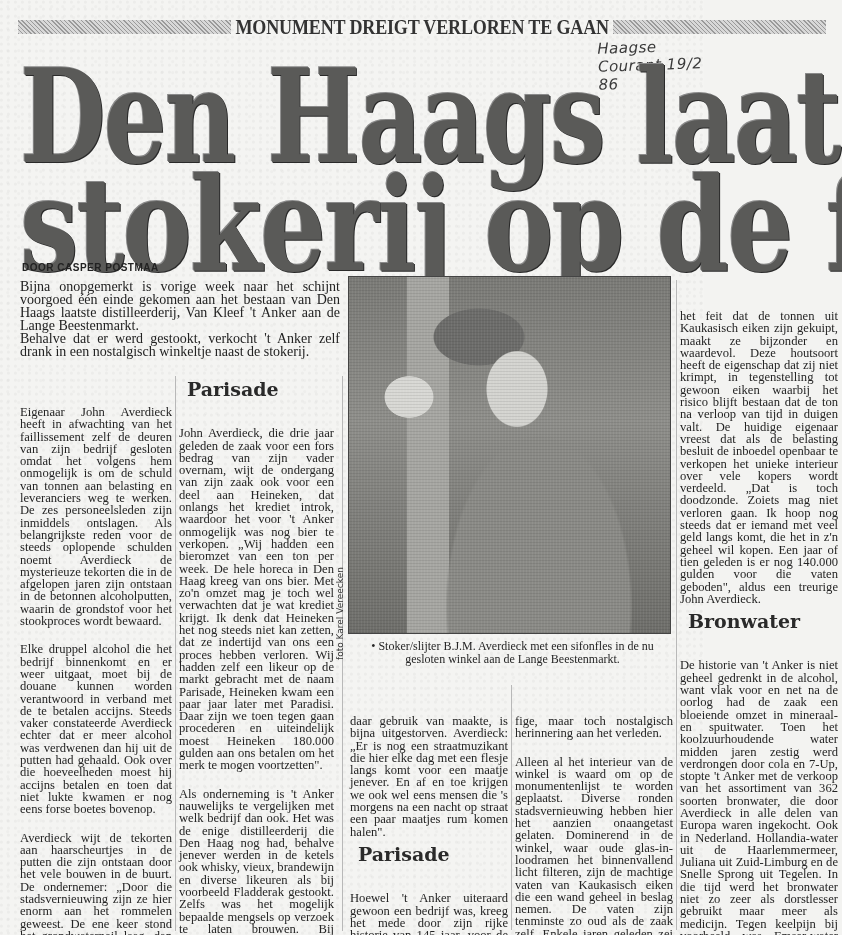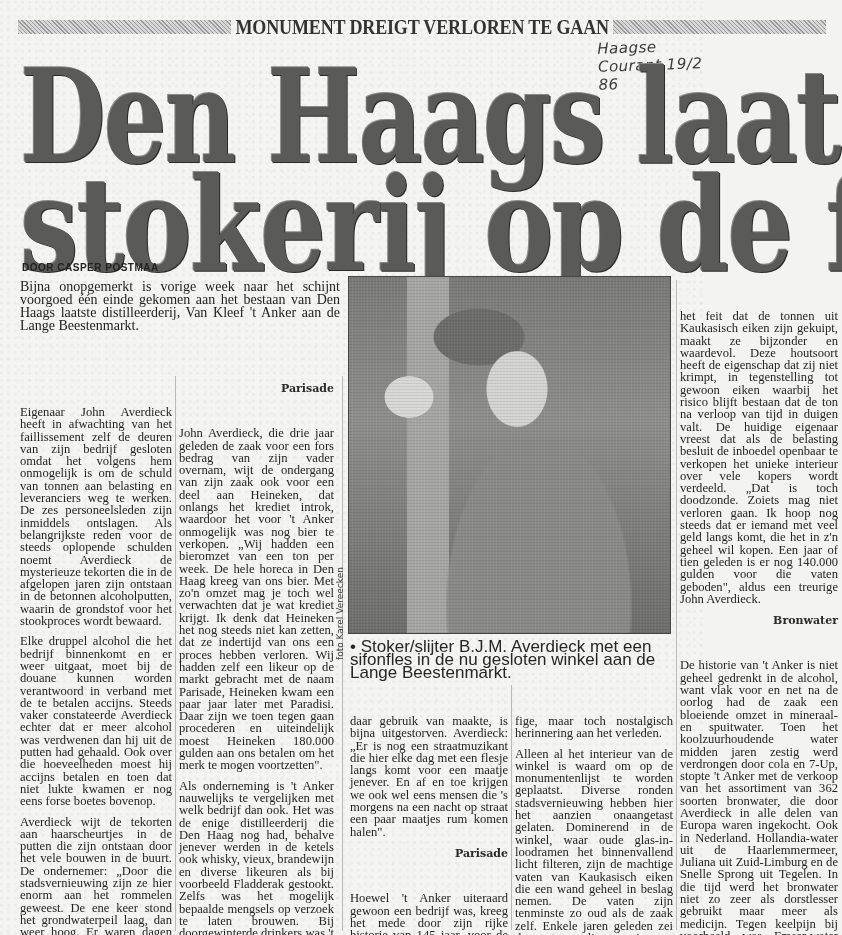--- a/index.html
+++ b/index.html
@@ -54,24 +54,24 @@
     position: absolute; left: 20px; top: 280px; width: 320px;
     font-family: "Liberation Serif", serif; font-size: 14px; line-height: 13px; text-align: justify; color: #222;
   }
   .intro p + p { margin-top: 0; }
 
   .col {
     position: absolute; font-family: "Liberation Serif", serif; font-size: 12.6px; line-height: 12.3px;
     text-align: justify; color: #242424;
   }
   .col p { text-indent: 0; margin-top: 32px; }
-  .col p + p { margin-top: 8px; }
+  .col p + p { margin-top: 16px; }
   .col h3 {
-    font-family: "DejaVu Serif", serif; font-weight: bold; font-size: 11px;
-    margin: 10px 0 8px 1px; color: #2a2a2a; text-align: right;
+    font-family: "DejaVu Serif", serif; font-weight: bold; font-size: 19px;
+    margin: 10px 0 8px 8px; color: #2a2a2a; text-align: left;
   }
   .col-1 { left: 20px; top: 374px; width: 152px; }
   .col-2 { left: 179px; top: 373px; width: 155px; }
   .col-3 { left: 350px; top: 683px; width: 158px; }
   .col-4 { left: 515px; top: 683px; width: 158px; }
   .col-5 { left: 680px; top: 278px; width: 158px; }
 
   .photo {
     position: absolute; left: 348px; top: 276px; width: 323px; height: 358px;
     background:
@@ -90,21 +90,21 @@
                 repeating-linear-gradient(90deg, rgba(255,255,255,0.06) 0 1px, transparent 1px 3px);
   }
   .photo-credit {
     position: absolute; left: 335px; top: 590px;
     font-family: "DejaVu Sans", sans-serif; font-size: 9px; color: #333;
     transform: rotate(-90deg); transform-origin: left top; white-space: nowrap;
   }
   .photo-credit { top: 660px; }
   .caption {
     position: absolute; left: 350px; top: 640px; width: 325px;
-    font-family: Liberation Sans, sans-serif; font-size: 17px; line-height: 13px; color: #262626;
+    font-family: Liberation Serif, serif; font-size: 12px; line-height: 13px; color: #262626; text-align: center;
   }
   .rule-v {
     position: absolute; width: 1px; background: #b8b8b8;
   }
 </style>
 </head>
 <body>
 
 <div class="paper">
 
@@ -116,20 +116,21 @@
 
   <div class="handwriting">Haagse Courant 19/2 86</div>
 
   <div class="headline l1">Den Haags laatste</div>
   <div class="headline l2">stokerij op de fles</div>
 
   <div class="byline">DOOR CASPER POSTMAA</div>
 
   <div class="intro">
     <p>Bijna onopgemerkt is vorige week naar het schijnt voorgoed één einde gekomen aan het bestaan van Den Haags laatste distilleerderij, Van Kleef 't Anker aan de Lange Beestenmarkt.</p>
+    <p>Behalve dat er werd gestookt, verkocht 't Anker zelf drank in een nostalgisch winkeltje naast de stokerij.</p>
   </div>
 
   <div class="rule-v" style="left:175px; top:376px; height:555px;"></div>
   <div class="rule-v" style="left:342px; top:376px; height:555px;"></div>
   <div class="rule-v" style="left:511px; top:685px; height:245px;"></div>
   <div class="rule-v" style="left:676px; top:280px; height:650px;"></div>
 
   <div class="col col-1">
     <p>Eigenaar John Averdieck heeft in afwachting van het faillissement zelf de deuren van zijn bedrijf gesloten omdat het volgens hem onmogelijk is om de schuld van tonnen aan belasting en leveranciers weg te werken. De zes personeelsleden zijn inmiddels ontslagen. Als belangrijkste reden voor de steeds oplopende schulden noemt Averdieck de mysterieuze tekorten die in de afgelopen jaren zijn ontstaan in de betonnen alcoholputten, waarin de grondstof voor het stookproces wordt bewaard.</p>
     <p>Elke druppel alcohol die het bedrijf binnenkomt en er weer uitgaat, moet bij de douane kunnen worden verantwoord in verband met de te betalen accijns. Steeds vaker constateerde Averdieck echter dat er meer alcohol was verdwenen dan hij uit de putten had gehaald. Ook over die hoeveelheden moest hij accijns betalen en toen dat niet lukte kwamen er nog eens forse boetes bovenop.</p>

